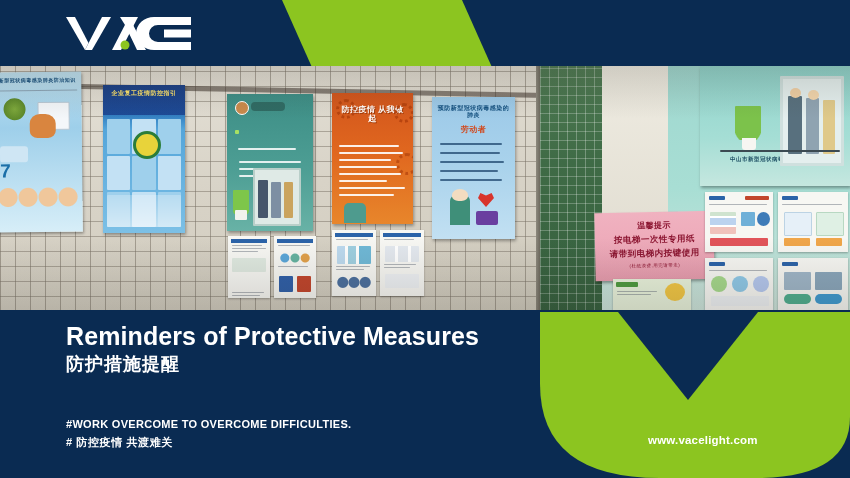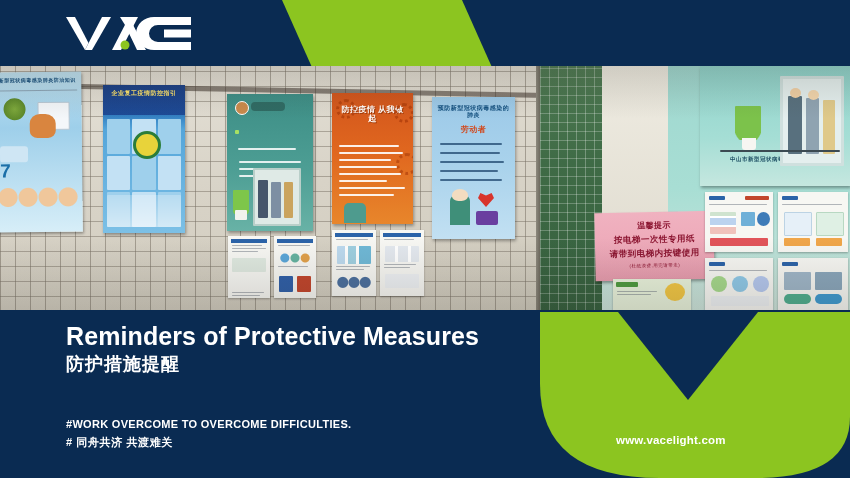--- a/index.html
+++ b/index.html
@@ -136,21 +136,21 @@
     position:absolute;left:66px;top:418px;z-index:8;
     color:#ffffff;font-size:11px;font-weight:bold;letter-spacing:.3px;
     white-space:nowrap;
   }
   .tag-cn{
     position:absolute;left:66px;top:435px;z-index:8;
     color:#ffffff;font-size:11px;font-weight:bold;letter-spacing:.6px;
     white-space:nowrap;
   }
   .site{
-    position:absolute;left:616px;top:434px;z-index:9;
+    position:absolute;left:648px;top:434px;z-index:9;
     color:#ffffff;font-size:11.5px;font-weight:bold;letter-spacing:.2px;
     white-space:nowrap;
   }
 </style>
 </head>
 <body>
 
 <div id="slide">
 
   <div class="photo">
@@ -362,21 +362,21 @@
   <div class="bottom"></div>
 
   <svg class="greenV" viewBox="0 0 310 166" preserveAspectRatio="none">
     <path d="M0,0 L310,0 L310,105 Q310,166 216,166 L120,166 Q0,166 0,72 Z" fill="#8cc520"></path>
     <polygon points="78,0 218,0 148,88" fill="#0a2b52"></polygon>
   </svg>
 
   <div class="title-en">Reminders of Protective Measures</div>
   <div class="title-cn">防护措施提醒</div>
   <div class="tag-en">#WORK OVERCOME TO OVERCOME DIFFICULTIES.</div>
-  <div class="tag-cn"># 同舟共济 共渡难关</div>
+  <div class="tag-cn"># 防控疫情 共渡难关</div>
   <div class="site">www.vacelight.com</div>
 
   <div class="top-band"></div>
   <div class="top-green-para"></div>
 
   <svg class="logo" viewBox="0 0 250 80">
 
     <polygon points="0,6 18,6 45,58 38,72" fill="#ffffff"></polygon>
     <polygon points="72,6 90,6 52,72 38,72" fill="#ffffff"></polygon>
 

